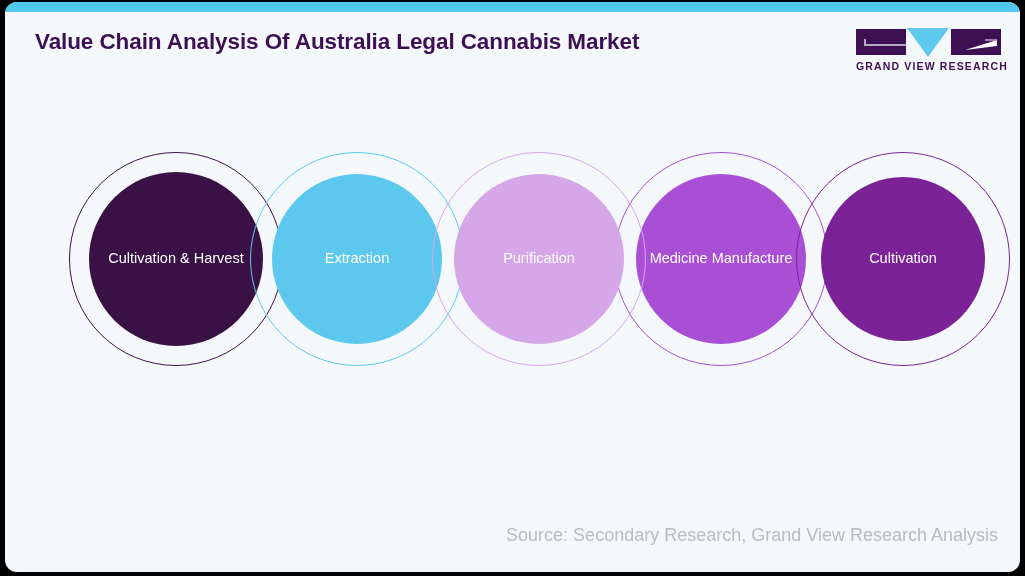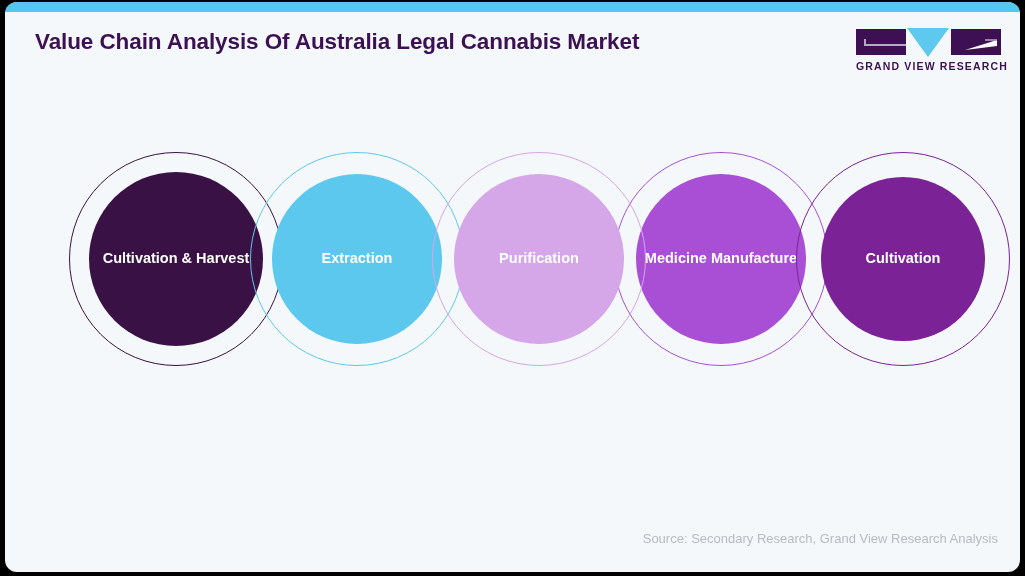--- a/index.html
+++ b/index.html
@@ -122,21 +122,20 @@
     left: 0;
     top: 150px;
     width: 1015px;
     height: 300px;
   }
   .stage {
     position: absolute;
     top: 0;
     width: 214px;
     height: 214px;
-    font-weight: bold;
   }
   .stage-ring {
     position: absolute;
     left: 0;
     top: 0;
     width: 100%;
     height: 100%;
     border-radius: 50%;
     border: 1.6px solid #000;
     box-sizing: border-box;
@@ -151,21 +150,21 @@
     color: #ffffff;
     font-size: 14.5px;
     line-height: 1.35;
   }
 
   
   .source-note {
     position: absolute;
     right: 22px;
     bottom: 26px;
-    font-size: 13px;
+    font-size: 18px;
     color: #b6bcc2;
     white-space: nowrap;
   }
 </style>
 </head>
 <body>
 
 <div class="card">
 
   <div class="top-accent-bar"></div>

